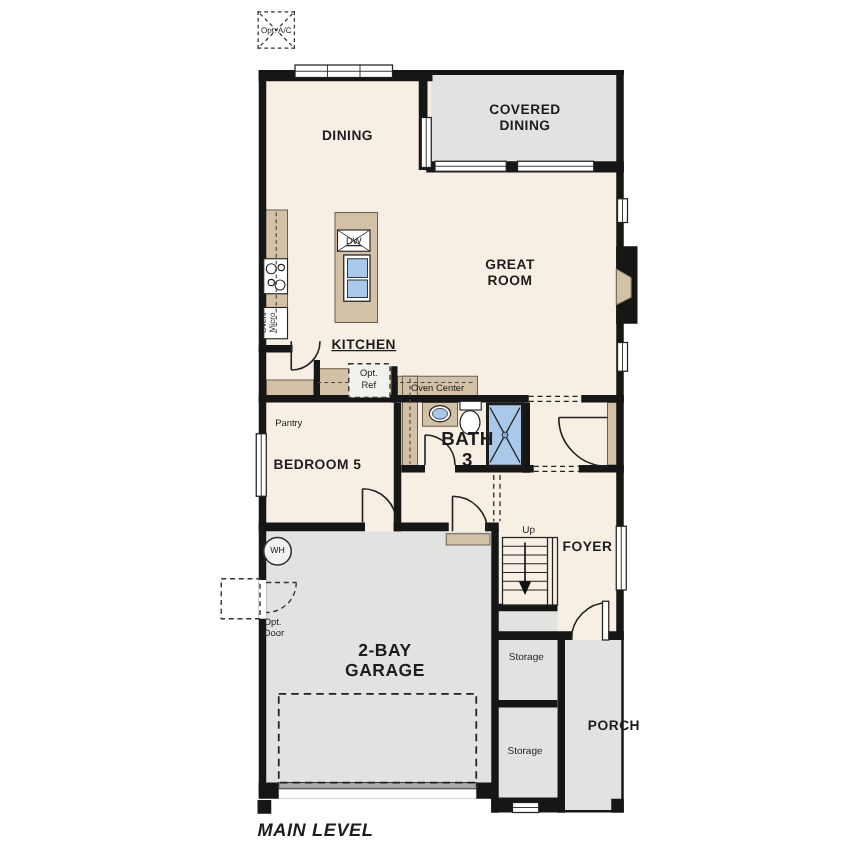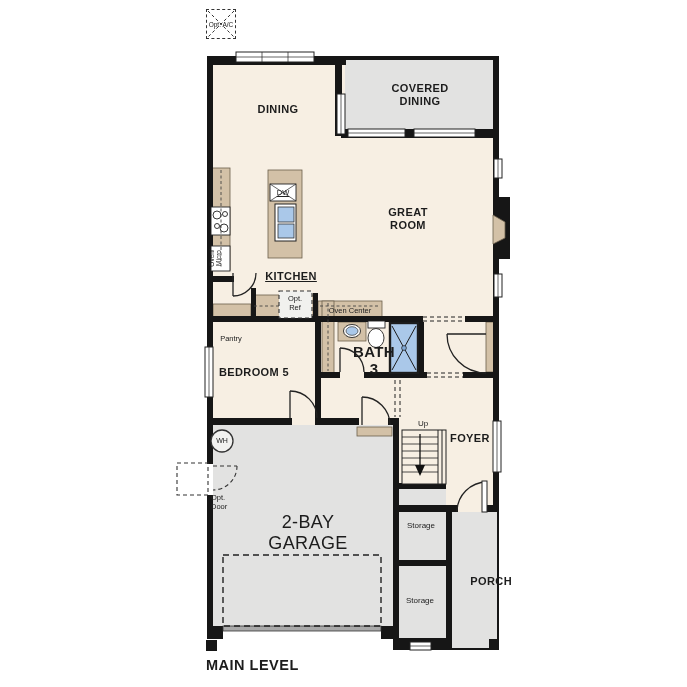--- a/index.html
+++ b/index.html
@@ -1,21 +1,21 @@
 <!DOCTYPE html>
 <html><head>
 <meta charset="utf-8">
 <style>
   html,body{margin:0;padding:0;background:#ffffff;}
   #canvas{position:relative;width:687px;height:687px;background:#fff;overflow:hidden;
           font-family:"Liberation Sans",sans-serif;}
   #plan-svg{position:absolute;left:0;top:0;}
   .lbl{position:absolute;color:#1c1c1c;text-align:center;white-space:pre-line;line-height:1.15;}
   .big{font-weight:bold;font-size:11px;letter-spacing:.4px;}
-  .big2{font-weight:normal;font-size:18px;letter-spacing:.4px;}
+  .big2{font-weight:bold;font-size:14px;letter-spacing:.4px;}
   .small{font-size:7.5px;color:#222;}
   .tiny{font-size:6.5px;color:#222;}
   .rot{transform:rotate(-90deg);transform-origin:center;}
   #optac{position:absolute;left:206px;top:9px;width:30px;height:30px;border:1.5px dashed #333;
          box-sizing:border-box;display:flex;align-items:center;justify-content:center;}
   #mainlevel{font-weight:bold;font-size:14.5px;letter-spacing:.5px;text-align:left;}
   .leftal{text-align:left;}
 </style>
 </head>
 <body>
@@ -235,15 +235,15 @@
 <div class="lbl small" style="left:268px;top:189px;width:30px;text-decoration:underline;">DW</div>
 <div class="lbl tiny rot" style="left:204px;top:246px;width:32px;height:24px;">Oven/
 Micro</div>
 <div class="lbl small" style="left:408px;top:419px;width:30px;font-size:8px;">Up</div>
 <div class="lbl tiny" style="left:208px;top:437px;width:28px;font-size:7px;">WH</div>
 <div class="lbl small" style="left:391px;top:521px;width:60px;font-size:8px;">Storage</div>
 <div class="lbl small" style="left:390px;top:596px;width:60px;font-size:8px;">Storage</div>
 <div class="lbl small leftal" style="left:211px;top:494px;width:36px;text-align:left;">Opt.
 Door</div>
 
-<div class="lbl" id="mainlevel" style="left:206px;top:657px;width:160px;">MAIN LEVEL</div>
+<div class="lbl" id="mainlevel" style="left:206px;top:657px;width:160px;font-style:italic;">MAIN LEVEL</div>
 
 </div>
 
 </body></html>

